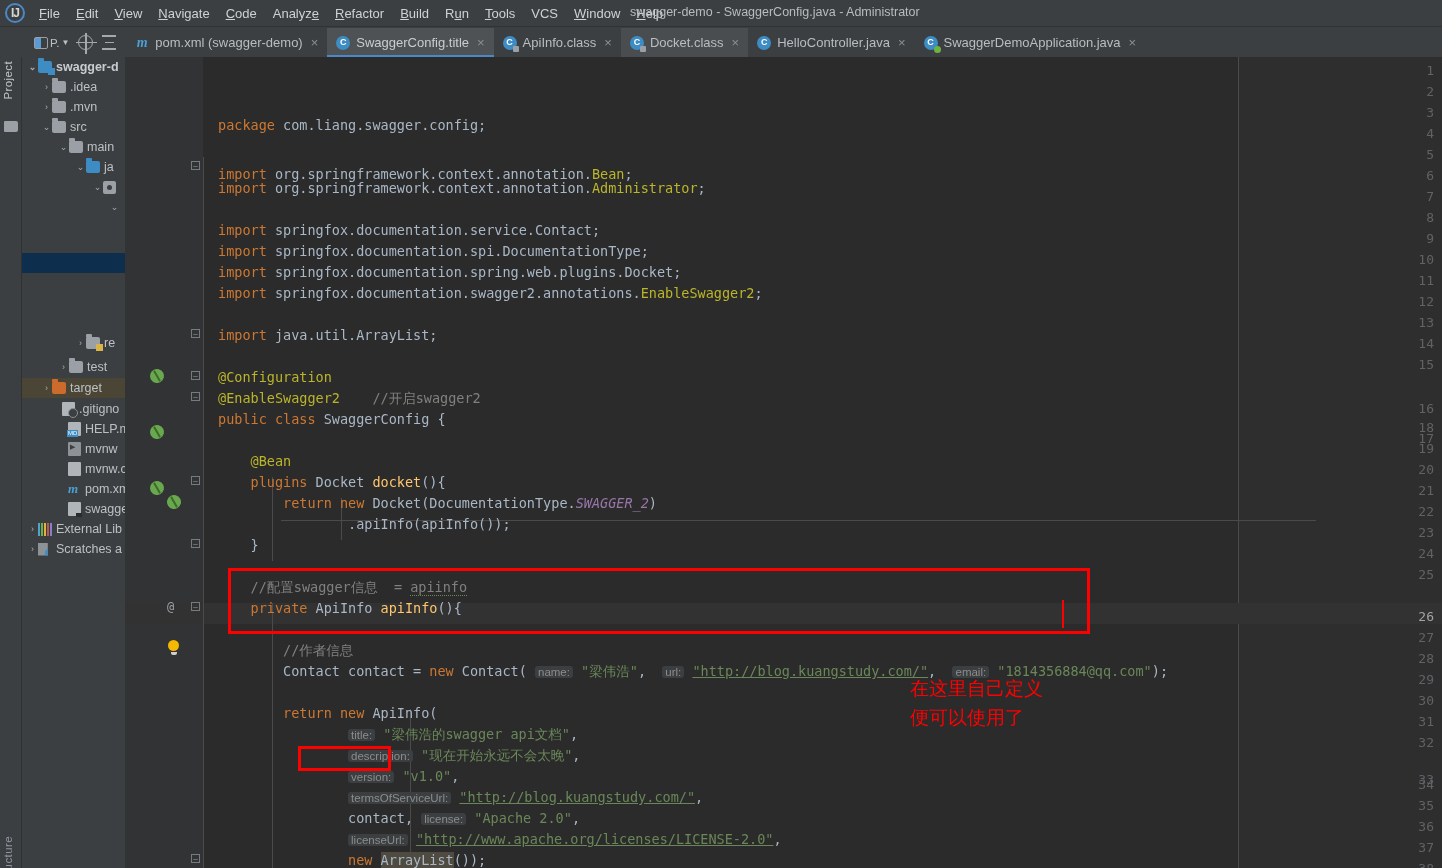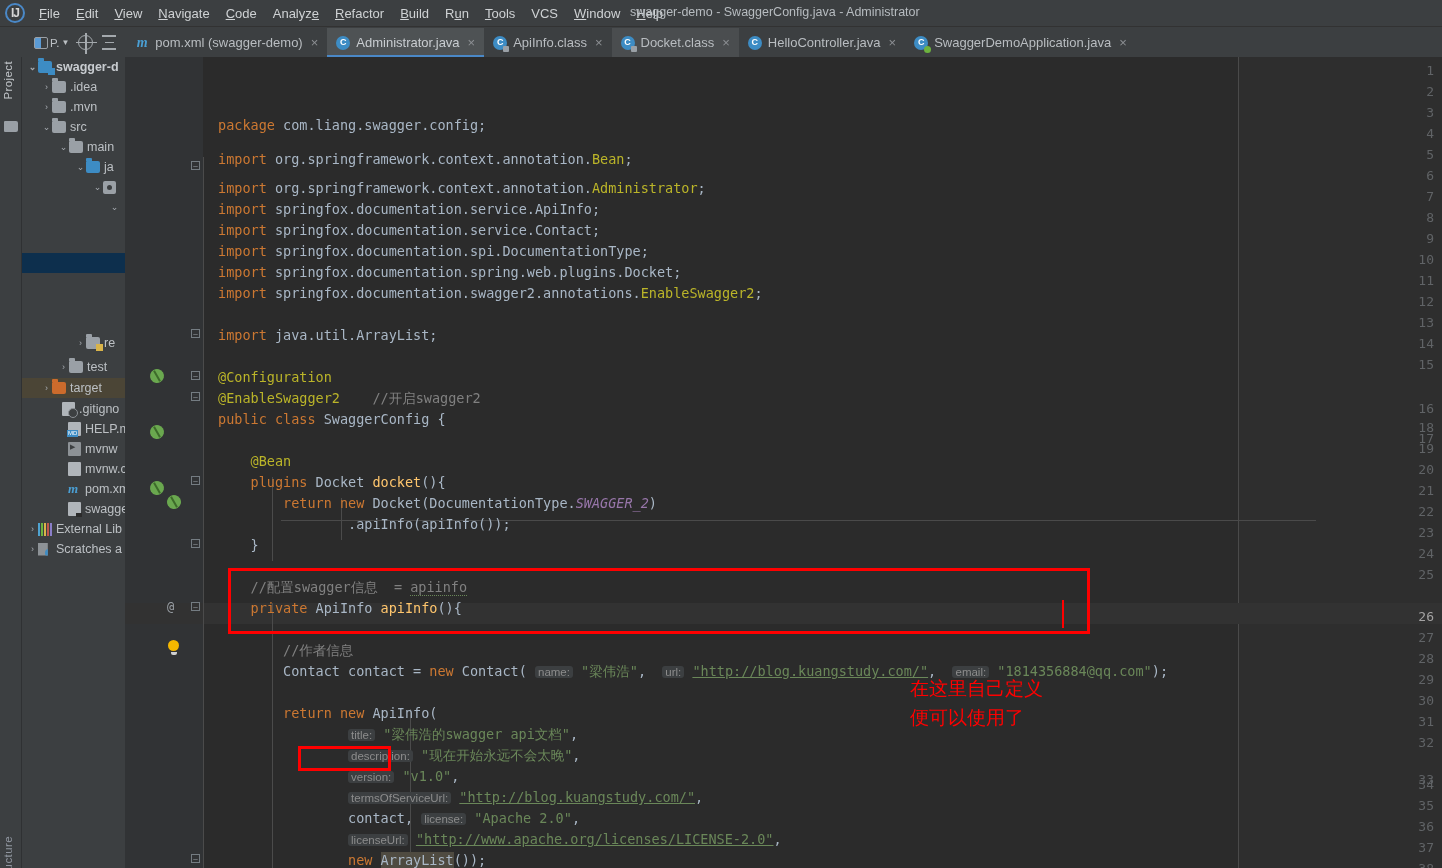--- a/index.html
+++ b/index.html
@@ -280,21 +280,21 @@
         </div>
     </div>
     <div class="tabs">
       <div class="tab">
         <span class="ficon maven">m</span>
         <span>pom.xml (swagger-demo)</span>
         <span class="x">×</span>
       </div>
       <div class="tab active">
         <span class="ficon cls">C</span>
-        <span>Administrator.java</span>
+        <span>SwaggerConfig.title</span>
         <span class="x">×</span>
       </div>
       <div class="tab">
         <span class="ficon cls locked">C</span>
         <span>ApiInfo.class</span>
         <span class="x">×</span>
       </div>
       <div class="tab sel-bg">
         <span class="ficon cls locked">C</span>
         <span>Docket.class</span>
@@ -481,23 +481,22 @@
     <div class="fold" style="left:66px;top:545px;">–</div>
     <div class="fold" style="left:66px;top:797px;">–</div>
 
     <div class="blockguide" style="left:78px;top:100px;height:768px;"></div>
     <div class="blockguide" style="left:147px;top:420px;height:84px;"></div>
     <div class="blockguide" style="left:216px;top:441px;height:42px;"></div>
     <div class="blockguide" style="left:147px;top:546px;height:276px;"></div>
     <div class="blockguide" style="left:285px;top:652px;height:150px;"></div>
 
     <div class="codeline" style="left:93px;top:58px;"><span class="kw">package</span> com.liang.swagger.config;</div>
-    <div class="codeline" style="left:93px;top:92px;"><span class="kw">import</span> org.springframework.context.annotation.<span class="an">Bean</span>;</div>
+    <div class="codeline" style="left:93px;top:107px;"><span class="kw">import</span> org.springframework.context.annotation.<span class="an">Bean</span>;</div>
     <div class="codeline" style="left:93px;top:121px;"><span class="kw">import</span> org.springframework.context.annotation.<span class="an">Administrator</span>;</div>
-    <div class="codeline" style="left:93px;top:142px;"><span class="kw">import</span> springfox.documentation.service.ApiInfo;</div>
     <div class="codeline" style="left:93px;top:163px;"><span class="kw">import</span> springfox.documentation.service.Contact;</div>
     <div class="codeline" style="left:93px;top:184px;"><span class="kw">import</span> springfox.documentation.spi.DocumentationType;</div>
     <div class="codeline" style="left:93px;top:205px;"><span class="kw">import</span> springfox.documentation.spring.web.plugins.Docket;</div>
     <div class="codeline" style="left:93px;top:226px;"><span class="kw">import</span> springfox.documentation.swagger2.annotations.<span class="an">EnableSwagger2</span>;</div>
     <div class="codeline" style="left:93px;top:268px;"><span class="kw">import</span> java.util.ArrayList;</div>
     <div class="codeline" style="left:93px;top:310px;"><span class="an">@Configuration</span></div>
     <div class="codeline" style="left:93px;top:331px;"><span class="an">@EnableSwagger2</span>    <span class="cmt">//开启swagger2</span></div>
     <div class="codeline" style="left:93px;top:352px;"><span class="kw">public class</span> SwaggerConfig {</div>
     <div class="codeline" style="left:93px;top:394px;">    <span class="an">@Bean</span></div>
     <div class="codeline" style="left:93px;top:415px;">    <span class="kw">plugins</span> Docket <span class="mtd">docket</span>(){</div>

